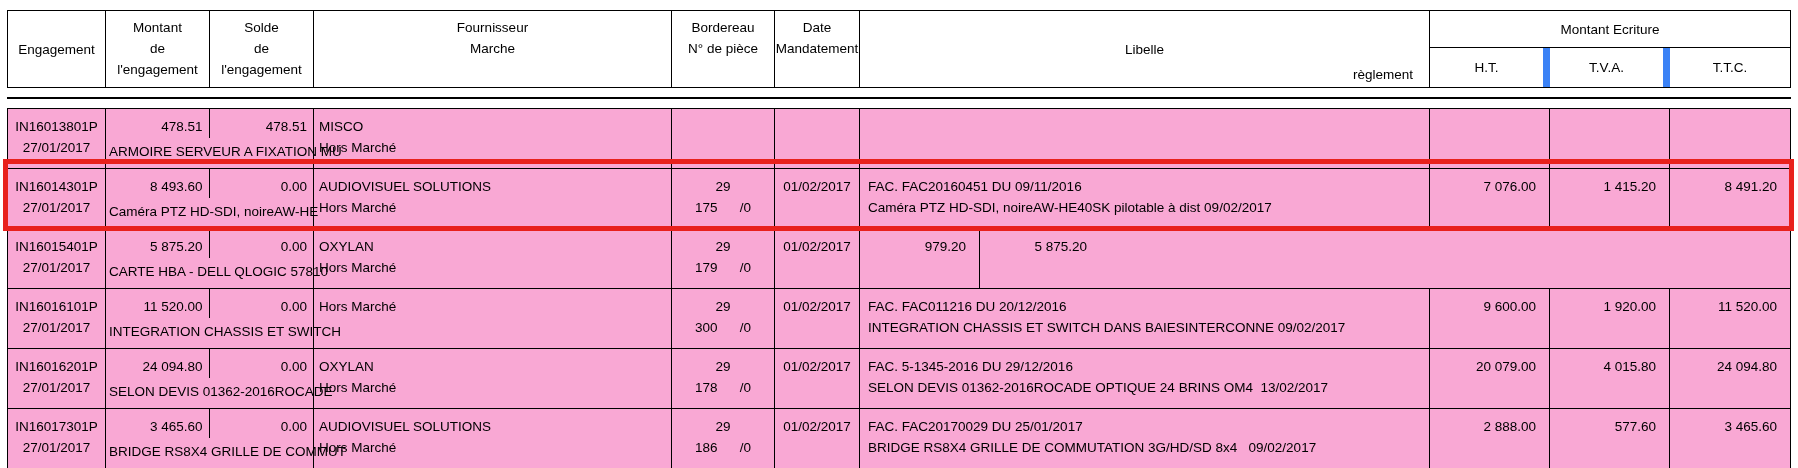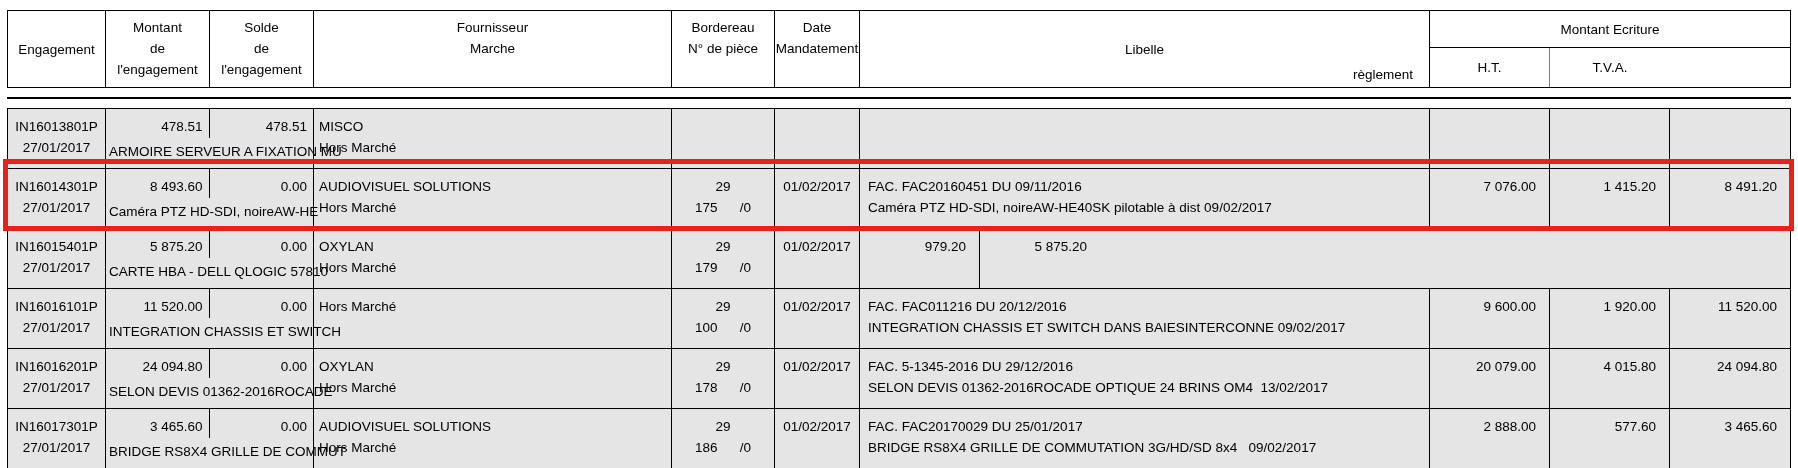--- a/index.html
+++ b/index.html
@@ -37,35 +37,35 @@
   .hmid { display:flex; align-items:center; justify-content:center; }
   .hlib { position:relative; display:flex; align-items:center; justify-content:center; }
   .hlib-reg { position:absolute; right:16px; bottom:3px; line-height:18px; }
   .c-me { display:flex; flex-direction:column; border-right:none; }
   .me-top {
     height:37px; border-bottom:1px solid #000; display:flex;
     align-items:center; justify-content:center; box-sizing:border-box;
   }
   .me-bottom { flex:1; display:flex; }
   .me-cell {
-    width:120px; box-sizing:border-box; border-right:1px solid #3b82f6;
+    width:120px; box-sizing:border-box; border-right:7px solid #3b82f6;
     display:flex; align-items:center; justify-content:center;
   }
   .me-cell:last-child { border-right:none; }
 
   
   .sep {
     position:absolute; top:97px; left:7px; width:1784px; height:0;
     border-top:2px solid #000;
   }
 
   
   .data {
     position:absolute; top:108px; left:7px; width:1784px;
-    border:1px solid #000; box-sizing:border-box; background:#e5e5e5;
+    border:1px solid #000; box-sizing:border-box; background:#f9a8d4;
   }
   .row { display:flex; height:59px; border-bottom:1px solid #000; }
   .row:last-child { border-bottom:none; }
   .cell { box-sizing:border-box; border-right:1px solid #000; height:100%; overflow:visible; }
   .cell:last-child { border-right:none; }
   .ln { line-height:21px; }
   .cell > .ln:first-child, .cell > .amounts + .desc { margin-top:0; }
   .c-eng .ln:first-child, .c-four .ln:first-child, .c-bord .ln:first-child,
   .c-date .ln:first-child, .c-lib .ln:first-child { padding-top:7px; }
   .center { text-align:center; }
@@ -107,20 +107,21 @@
 Mandatement</div>
     <div class="hcell c-lib hlib">
       <div class="hlib-title">Libelle</div>
       <div class="hlib-reg">règlement</div>
     </div>
     <div class="hcell c-me">
       <div class="me-top">Montant Ecriture</div>
       <div class="me-bottom">
         <div class="me-cell">H.T.</div>
         <div class="me-cell">T.V.A.</div>
+        <div class="me-cell">T.T.C.</div>
       </div>
     </div>
   </div>
 
   <div class="sep"></div>
 
   <div class="data">
 
     <div class="row">
       <div class="cell c-eng">
@@ -233,21 +234,21 @@
           <span class="amt amt-s">0.00</span>
         </div>
         <div class="desc">INTEGRATION CHASSIS ET SWITCH</div>
       </div>
       <div class="cell c-four">
         <div class="ln">Hors Marché</div>
       </div>
       <div class="cell c-bord">
         <div class="ln center">29</div>
         <div class="ln piece">
-          <span>100</span>
+          <span>300</span>
           <span>/0</span>
         </div>
       </div>
       <div class="cell c-date">
         <div class="ln center">01/02/2017</div>
       </div>
       <div class="cell c-lib">
         <div class="ln pre">FAC. FAC011216 DU 20/12/2016</div>
         <div class="ln pre">INTEGRATION CHASSIS ET SWITCH DANS BAIESINTERCONNE 09/02/2017</div>
       </div>

